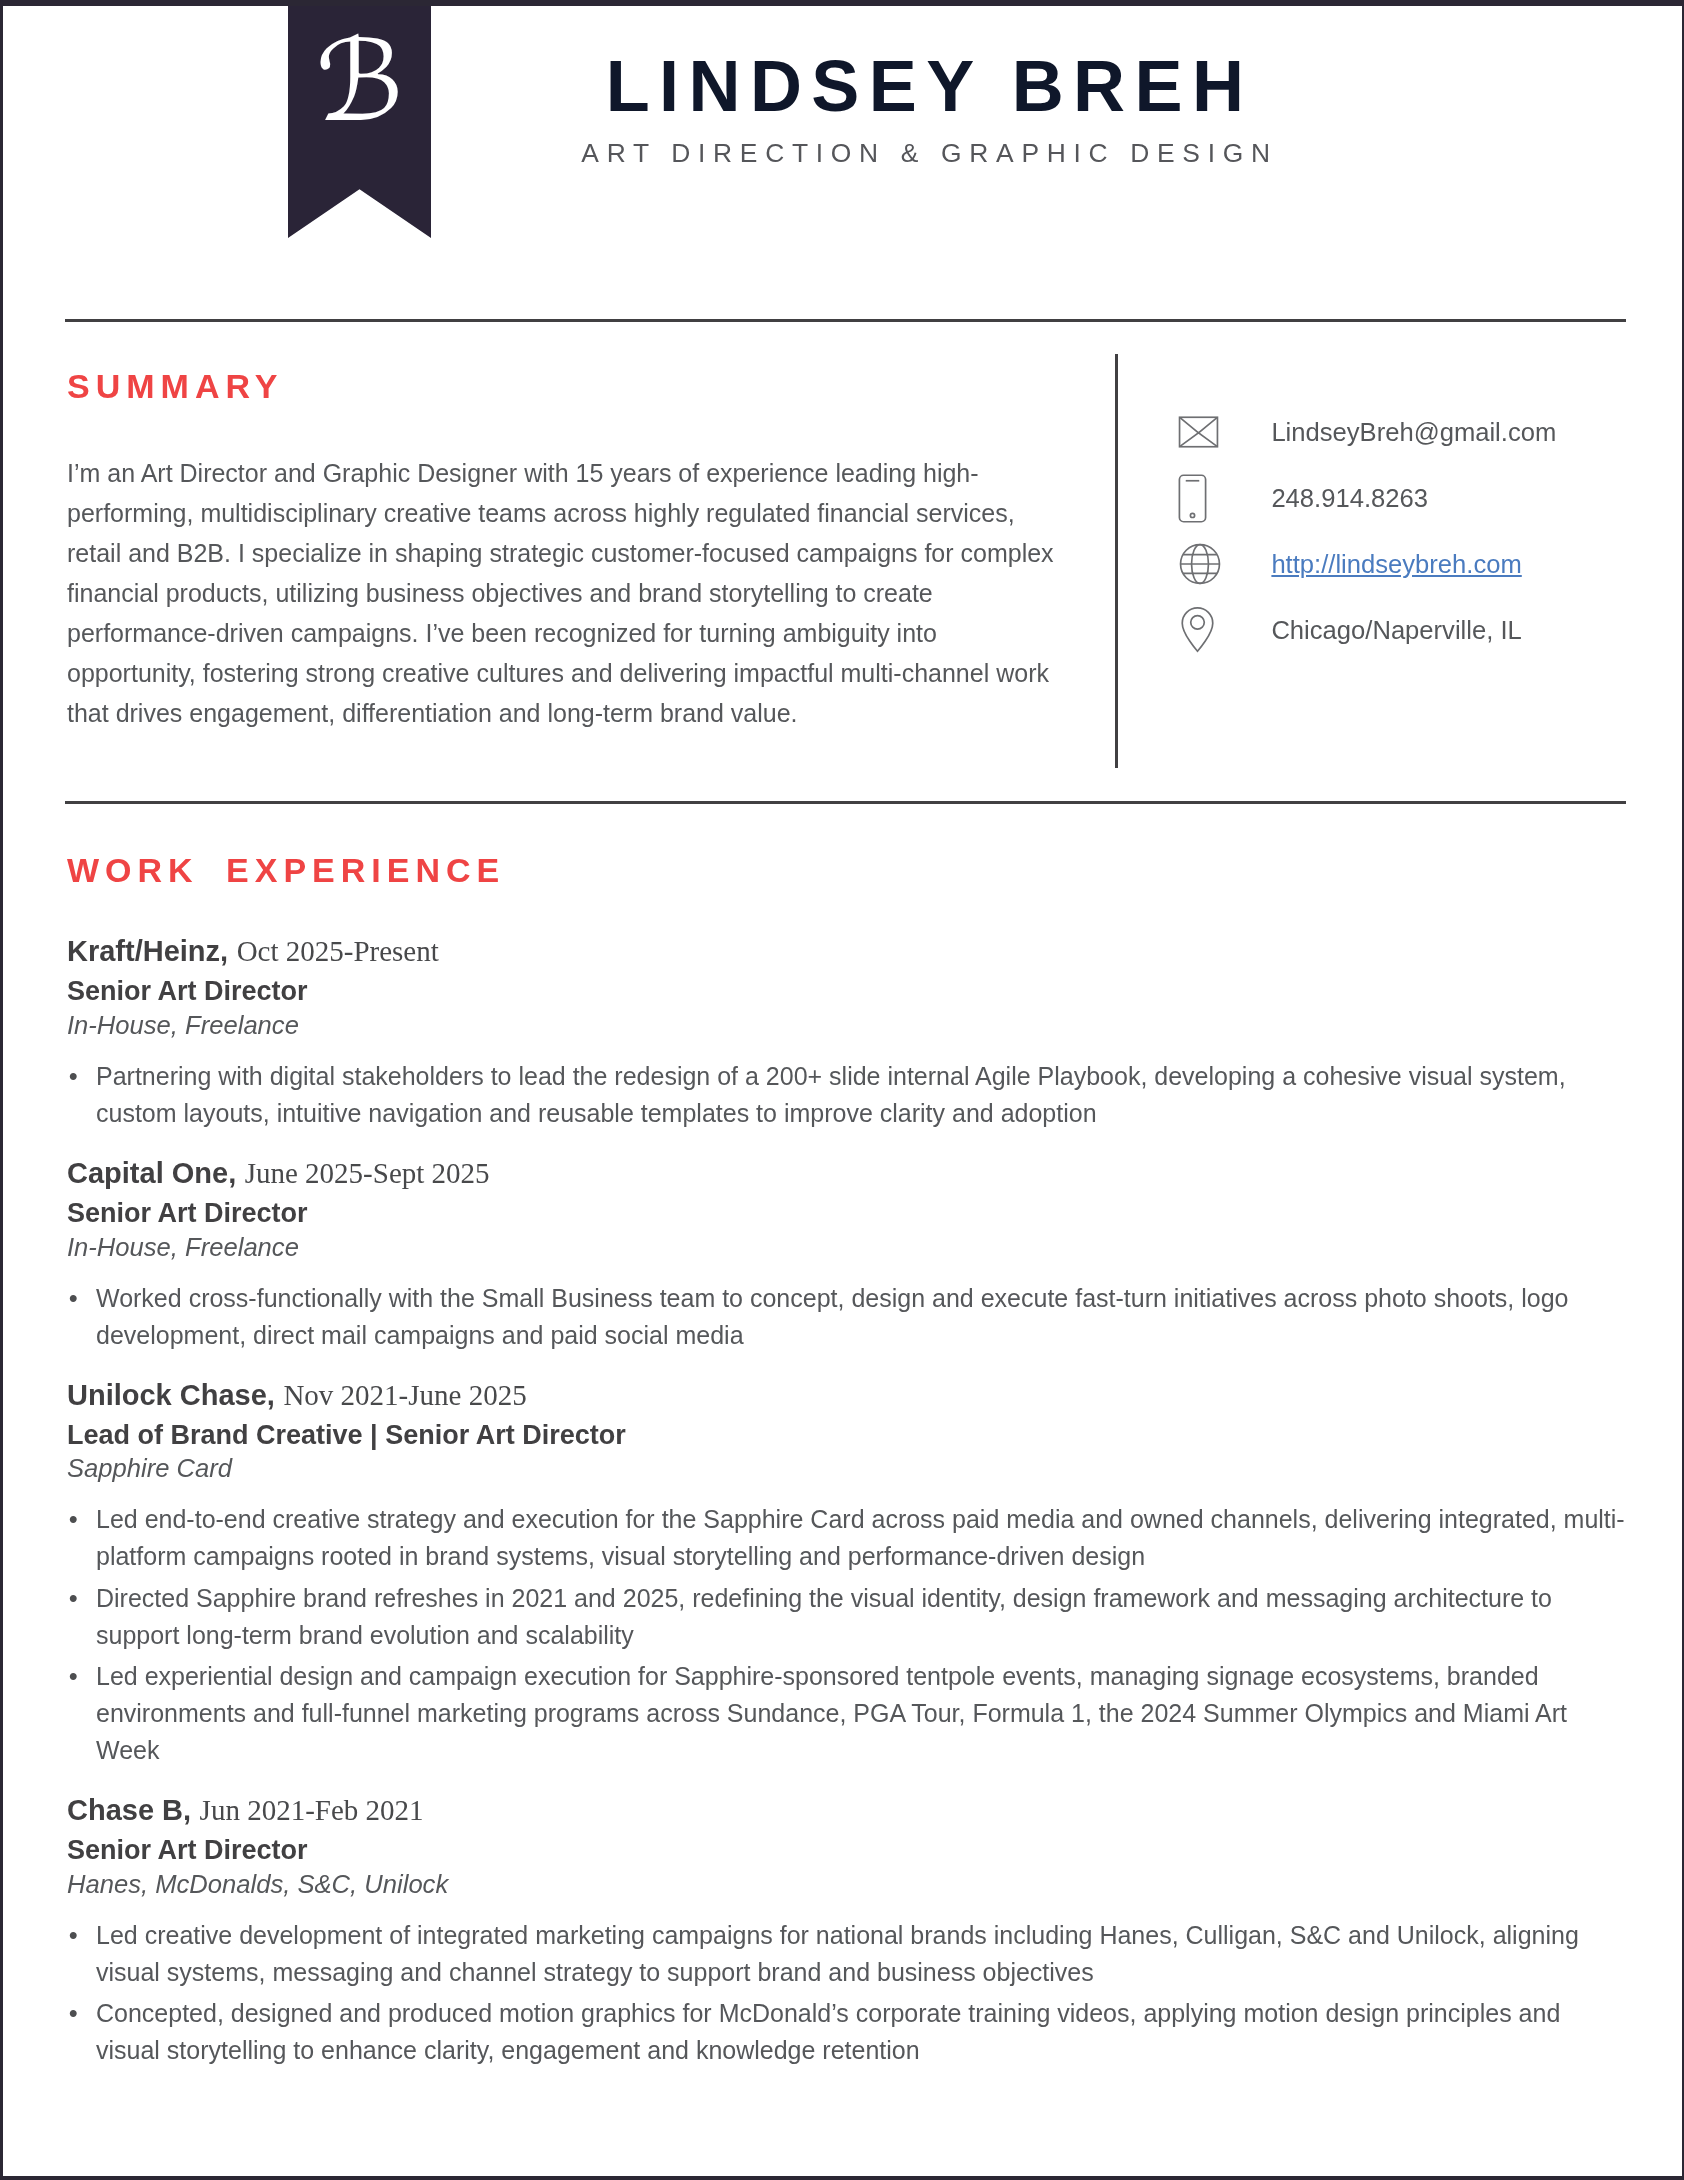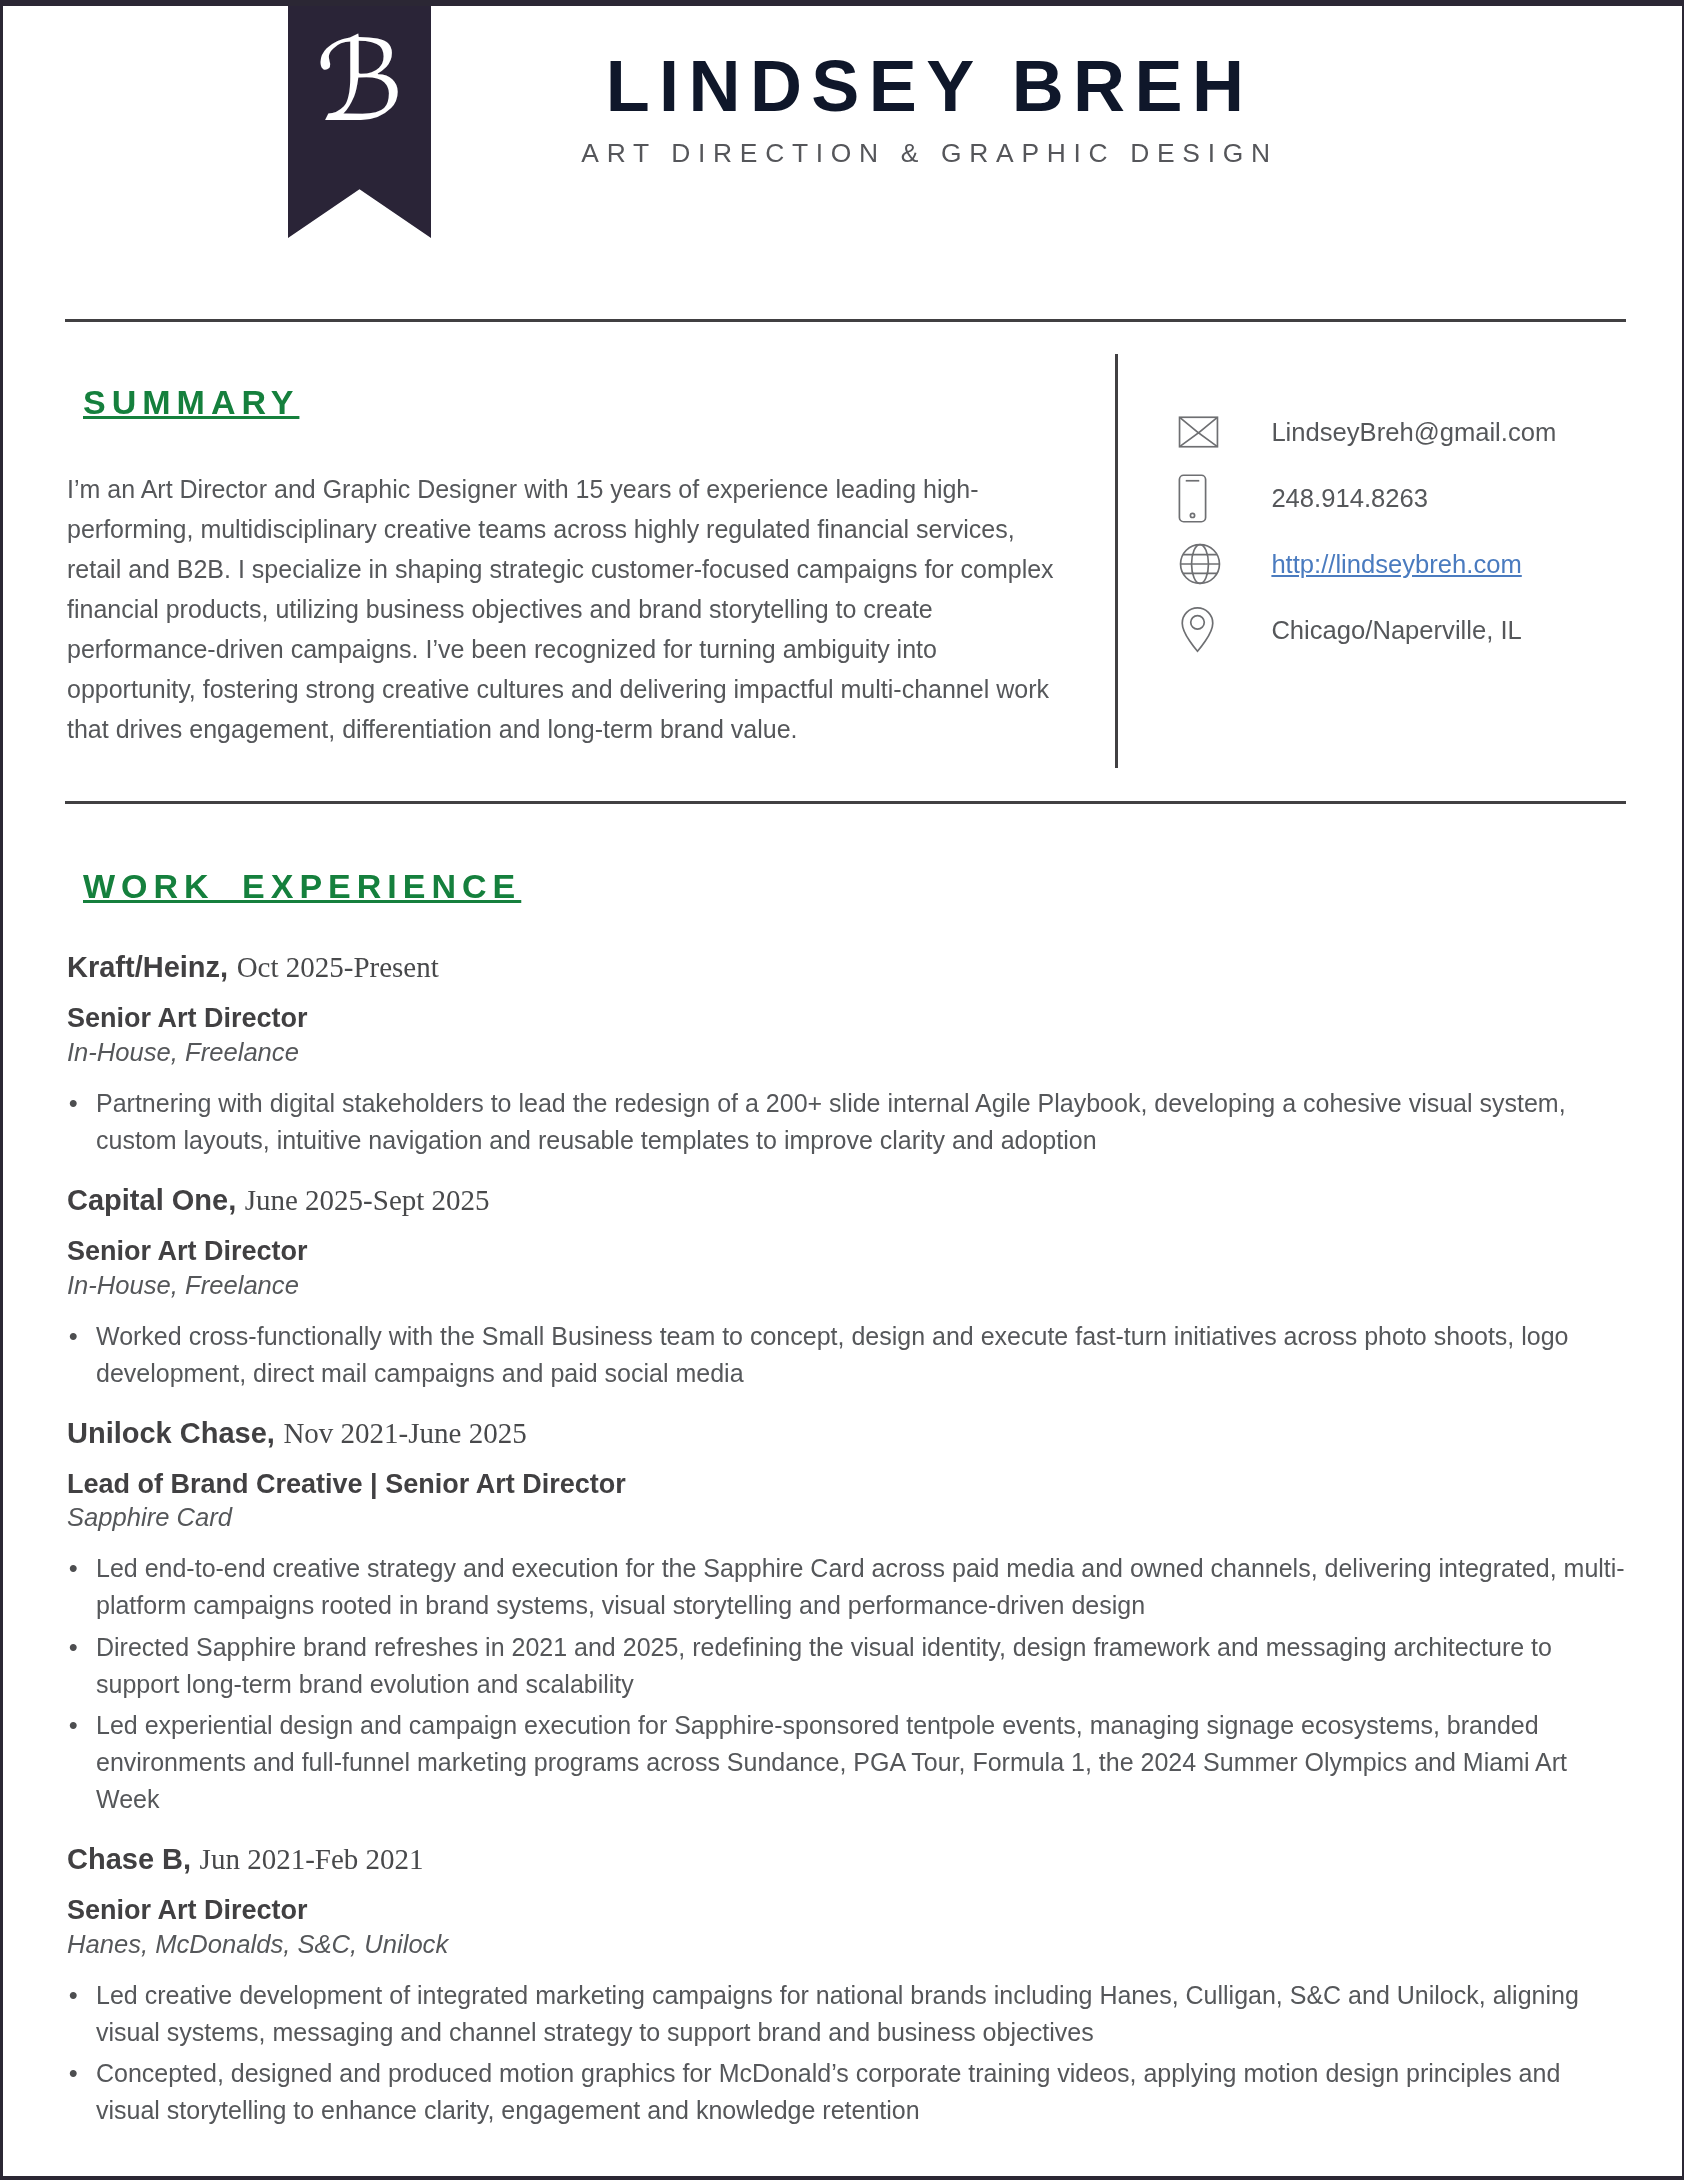--- a/index.html
+++ b/index.html
@@ -39,21 +39,21 @@
     color:#55565a;white-space:nowrap;
   }
   
   .hrule{position:absolute;left:62px;width:1561px;height:3.4px;background:#414042;}
   .hrule.one{top:313px;}
   .hrule.two{top:795px;}
   .vrule{position:absolute;left:1112px;top:348px;width:2.6px;height:414px;background:#414042;}
   
   .sec-h{
     font-size:34px;font-weight:bold;letter-spacing:6px;word-spacing:12px;
-    color:#15803d;margin:16px;line-height:1.1;text-decoration:underline;
+    color:#ef4444;margin:0;line-height:1.1;
   }
   
   .summary{position:absolute;left:64px;top:362px;width:992px;}
   .summary p{
     margin:48px 0 0 0;font-size:25px;line-height:40px;color:#55575a;
   }
   
   .contact{position:absolute;left:1175px;top:362px;width:443px;}
   .contact .rows{margin-top:31px;}
   .c-row{display:flex;align-items:center;height:66px;gap:24px;}
@@ -61,21 +61,21 @@
   .c-icon svg{stroke:#6e6f72;fill:none;stroke-width:2;}
   .c-text{font-size:25.6px;color:#55575a;margin-left:20.4px;}
   .c-text a{color:#4a7bbf;text-decoration:underline;}
   
   .work{position:absolute;left:64px;top:846px;width:1564px;}
   .work .sec-h{margin-bottom:44px;}
   .job{margin-bottom:23px;}
   .job .company-line{font-size:29px;line-height:36px;color:#48494b;}
   .job .company{font-weight:bold;color:#414042;}
   .job .dates{margin-left:8.5px;font-family:Liberation Serif, serif;}
-  .job .title{font-size:27px;line-height:32px;font-weight:bold;color:#414042;margin-top:17px;}
+  .job .title{font-size:27px;line-height:32px;font-weight:bold;color:#414042;margin-top:6px;}
   .job .subtitle{font-size:25.6px;line-height:32px;font-style:italic;color:#55575a;margin-top:1.7px;}
   .job ul{list-style:none;margin:17px 0 0 0;padding:0;}
   .job li{
     position:relative;padding-left:29px;
     font-size:25px;line-height:37px;color:#55575a;
   }
   .job li + li{margin-top:4.3px;}
   .job li::before{
     content:"\2022";position:absolute;left:1.7px;top:0;
     color:#4d4e50;font-size:25.6px;

